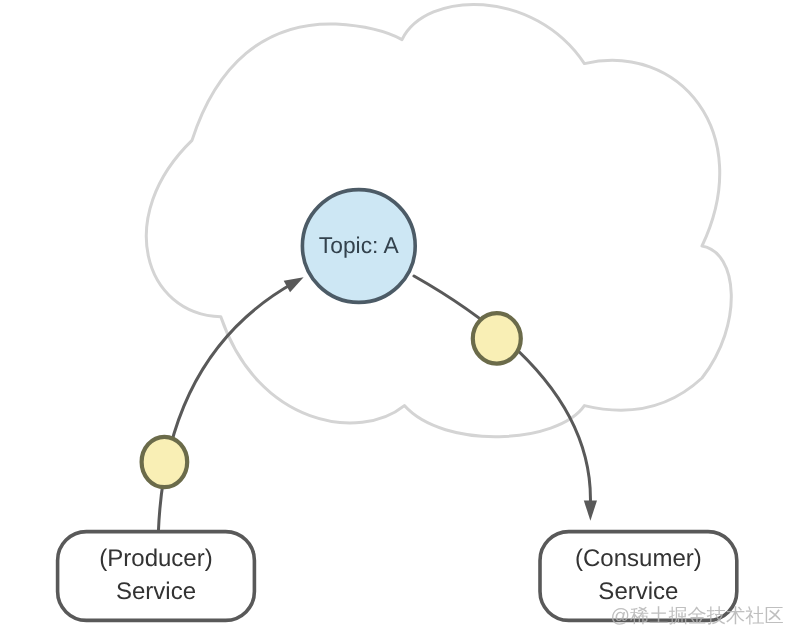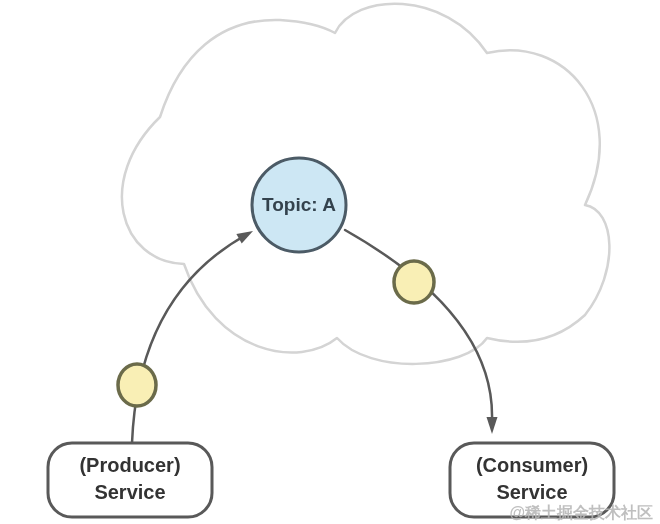--- a/index.html
+++ b/index.html
@@ -8,21 +8,20 @@
     background: #ffffff;
     width: 660px;
     height: 524px;
     overflow: hidden;
     font-family: "Liberation Sans", sans-serif;
   }
   .canvas-wrap {
     position: relative;
     width: 660px;
     height: 448px;
-    font-weight: bold;
   }
   svg { display: block; }
   .node-label {
     font-family: "Liberation Sans", sans-serif;
     font-size: 19px;
     text-anchor: middle;
   }
   .box-label {
     font-family: "Liberation Sans", sans-serif;
     font-size: 20px;

